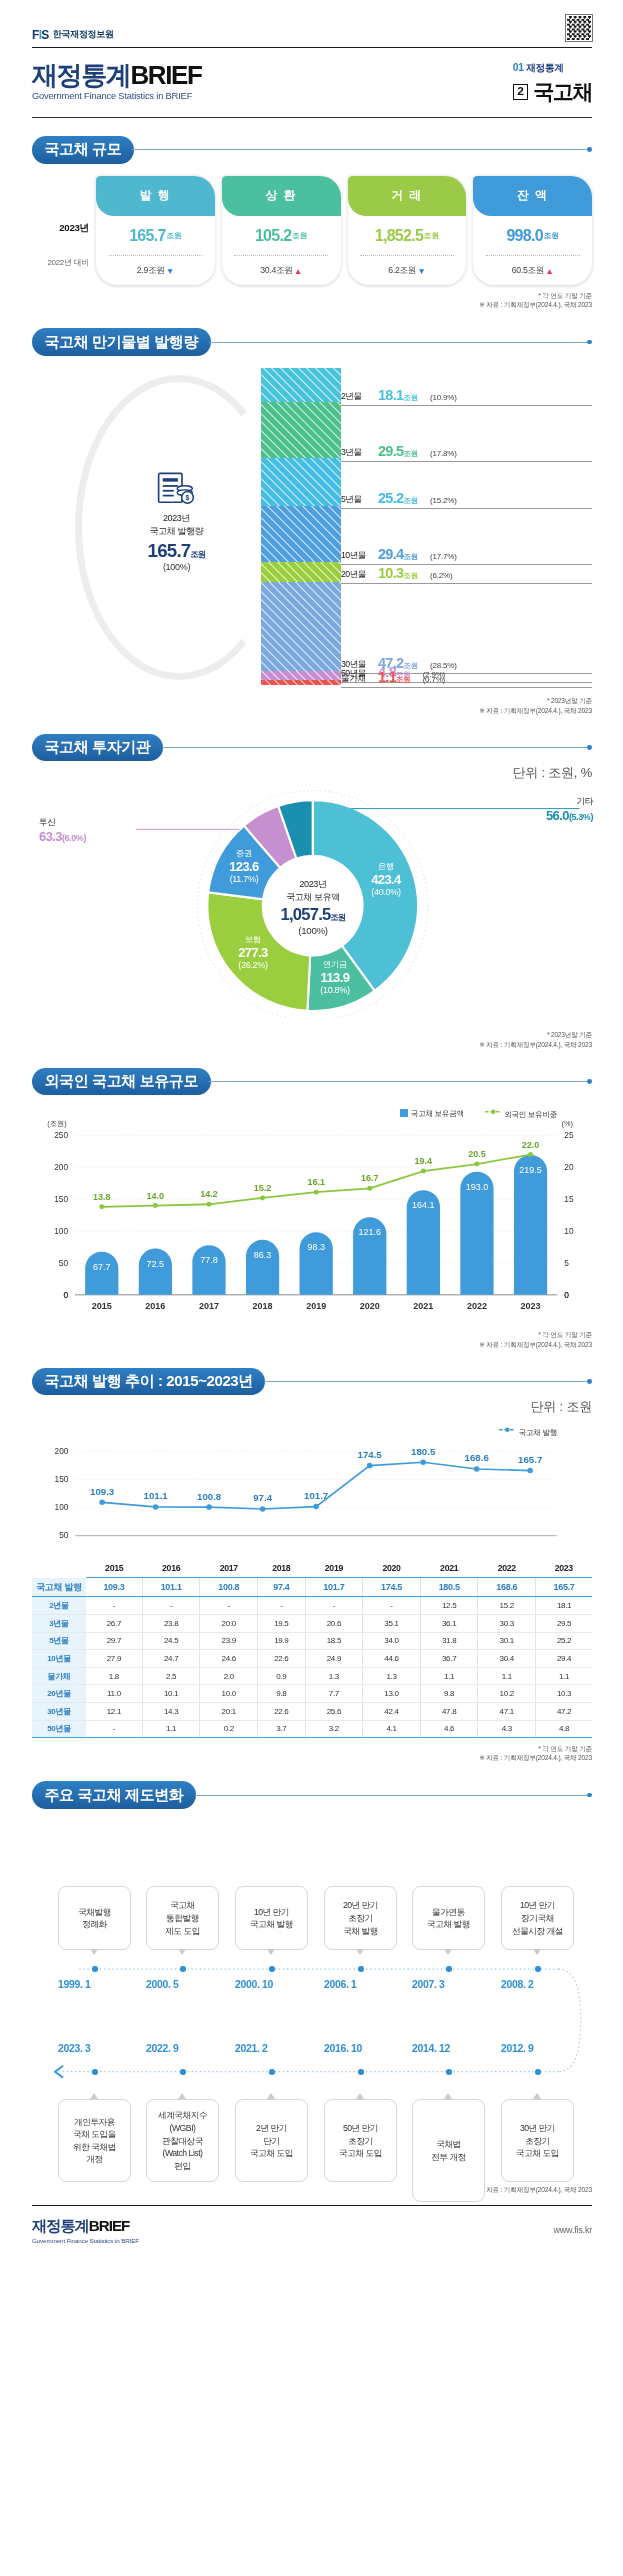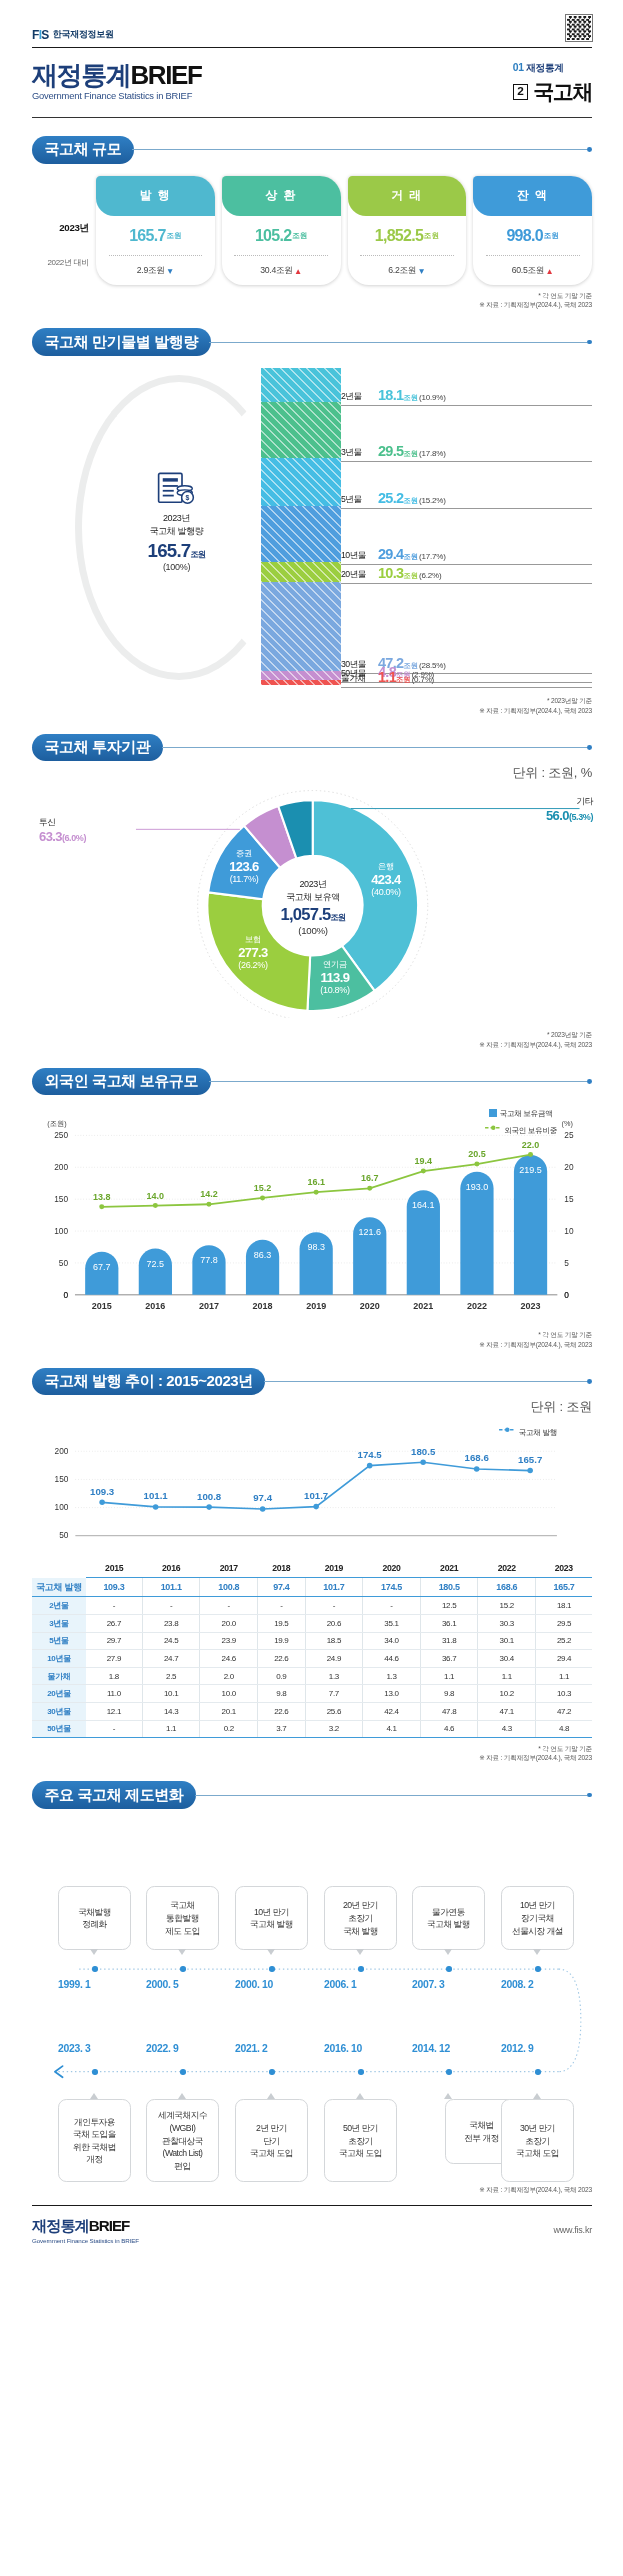--- a/index.html
+++ b/index.html
@@ -99,38 +99,38 @@
   .mat-center .pct { font-size: 9px; color: #333; letter-spacing: -0.3px; }
   .mat-bars { position: absolute; left: 229px; top: 0; width: 80px; }
   .mbar { position: relative; }
   .mat-labels { position: absolute; left: 309px; top: 0; right: 0; }
   .mrow { position: absolute; left: 0; right: 0; border-bottom: 0.7px solid #999;
           display: flex; align-items: flex-end; padding-bottom: 1.4px; }
   .mrow .mlbl { font-size: 8.7px; color: #222; letter-spacing: -0.5px;
                 width: 37px; padding-bottom: 0.7px; }
   .mrow .mval { font-size: 14.5px; font-weight: bold; letter-spacing: -0.7px; }
   .mrow .munit { font-size: 7.3px; font-weight: bold; margin-left: 0px; }
-  .mrow .mpct { font-size: 8px; color: #444; margin-left: 1px; padding-bottom: 1.4px;
+  .mrow .mpct { font-size: 8px; color: #444; margin-left: 12px; padding-bottom: 1.4px;
                 letter-spacing: -0.2px; }
 
   
   .pie-wrap { position: relative; height: 236px; margin-top: 7px; }
   .pie-lbl { position: absolute; font-size: 9px; letter-spacing: -0.4px; }
   .pie-lbl .nm { display:block; color:#222; font-size: 8.7px; }
   .pie-lbl .vv { font-size: 13px; font-weight: bold; letter-spacing: -0.6px; }
   .pie-lbl .pp { font-size: 9px; font-weight: bold; }
   .pie-in { position: absolute; text-align: center; color: #fff; letter-spacing: -0.3px; }
   .pie-in .nm { font-size: 8.3px; }
   .pie-in .vv { font-size: 13px; font-weight: bold; letter-spacing: -0.6px; }
   .pie-in .pp { font-size: 9px; }
 
   
   .fx-wrap { position: relative; height: 215px; margin-top: 14px; }
   .legend { position: absolute; right: 35px; top: 0; display: flex;
-            align-items: center; gap: 6px; font-size: 7.6px; letter-spacing: -0.3px; flex-direction: column; }
+            gap: 21px; font-size: 7.6px; letter-spacing: -0.3px; }
   .lg-sw { width: 7.6px; height: 7.6px; background: #3f9bd9; display: inline-block;
            margin-right: 2.8px; vertical-align: -0.7px; }
   .lg-ln { display: inline-block; width: 16.6px; vertical-align: 2.1px; margin-right: 2.8px; }
 
   
   .tr-wrap { position: relative; height: 132px; margin-top: 9.7px; }
   table.dt { width: 100%; border-collapse: collapse; margin-top: 2.8px; }
   table.dt th, table.dt td { font-size: 8px; text-align: center;
        padding: 2.8px 0; letter-spacing: -0.3px; color: #333; }
   table.dt thead th { font-size: 8.7px; font-weight: bold; color: #222;
@@ -739,21 +739,21 @@
       </div>
       <div class="tl-date" style="left: 203px; top: 218px;">2021. 2</div>
       <div class="tl-pt" style="left: 237px; top: 244px;"></div>
       <div class="tl-tri" style="left: 235px; top: 268px; border-bottom: 6.2px solid rgb(201, 205, 209);"></div>
       <div class="tl-card" style="left: 292px; top: 274px; height: 83px;">
         <span>50년 만기<br>초장기<br>국고채 도입</span>
       </div>
       <div class="tl-date" style="left: 292px; top: 218px;">2016. 10</div>
       <div class="tl-pt" style="left: 326px; top: 244px;"></div>
       <div class="tl-tri" style="left: 324px; top: 268px; border-bottom: 6.2px solid rgb(201, 205, 209);"></div>
-      <div class="tl-card" style="left: 380px; top: 274px; height: 65px; margin-left: 33px;">
+      <div class="tl-card" style="left: 380px; top: 274px; height: 103px;">
         <span>국채법<br>전부 개정</span>
       </div>
       <div class="tl-date" style="left: 380px; top: 218px;">2014. 12</div>
       <div class="tl-pt" style="left: 414px; top: 244px;"></div>
       <div class="tl-tri" style="left: 412px; top: 268px; border-bottom: 6.2px solid rgb(201, 205, 209);"></div>
       <div class="tl-card" style="left: 469px; top: 274px; height: 83px;">
         <span>30년 만기<br>초장기<br>국고채 도입</span>
       </div>
       <div class="tl-date" style="left: 469px; top: 218px;">2012. 9</div>
       <div class="tl-pt" style="left: 503px; top: 244px;"></div>

